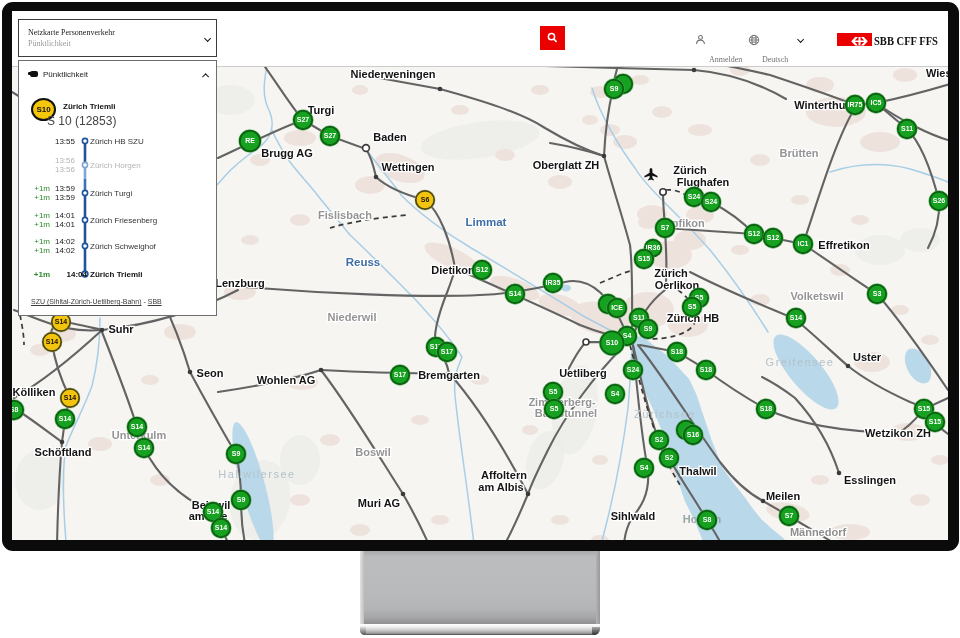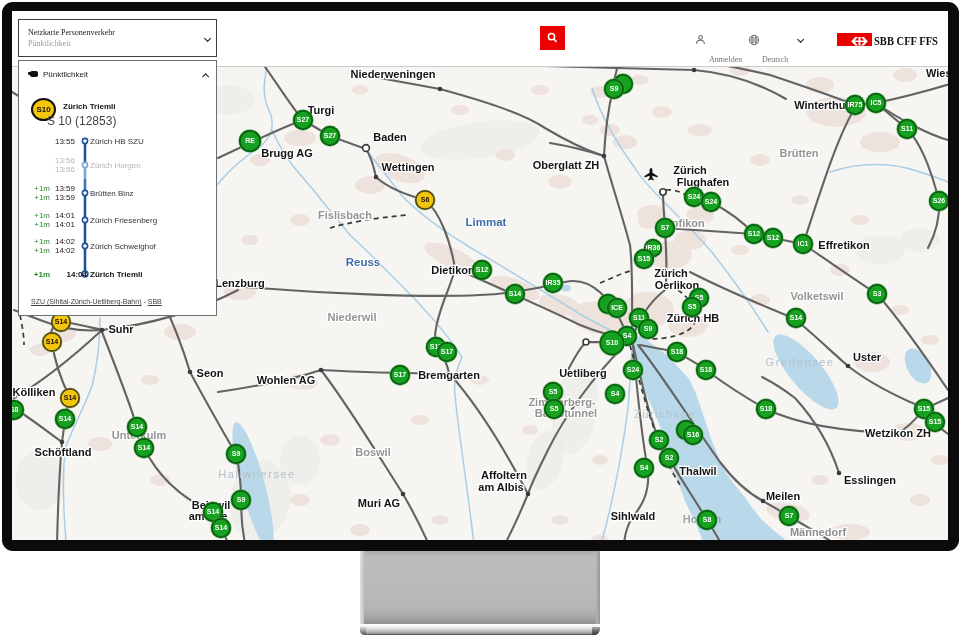--- a/index.html
+++ b/index.html
@@ -638,21 +638,21 @@
     <div class="stoprow gray" style="top:95px;">
           <div class="stime gray" style="left:16px;">13:56</div>
           <div class="stime gray" style="left:16px;top:8.5px;">13:56</div>
           <div class="sname gray" style="top:5px;">Zürich Horgen</div>
         </div>
     <div class="stoprow" style="top:123px;">
           <div class="sdel" style="left:9px;">+1m</div>
           <div class="sdel" style="left:9px;top:8.5px;">+1m</div>
           <div class="stime" style="left:16px;">13:59</div>
           <div class="stime" style="left:16px;top:8.5px;">13:59</div>
-          <div class="sname" style="top:5px;">Brütten Binz</div>
+          <div class="sname" style="top:5px;">Zürich Turgi</div>
         </div>
     <div class="stoprow" style="top:150px;">
           <div class="sdel" style="left:9px;">+1m</div>
           <div class="sdel" style="left:9px;top:8.5px;">+1m</div>
           <div class="stime" style="left:16px;">14:01</div>
           <div class="stime" style="left:16px;top:8.5px;">14:01</div>
           <div class="sname" style="top:5px;">Zürich Friesenberg</div>
         </div>
     <div class="stoprow" style="top:176px;">
           <div class="sdel" style="left:9px;">+1m</div>

